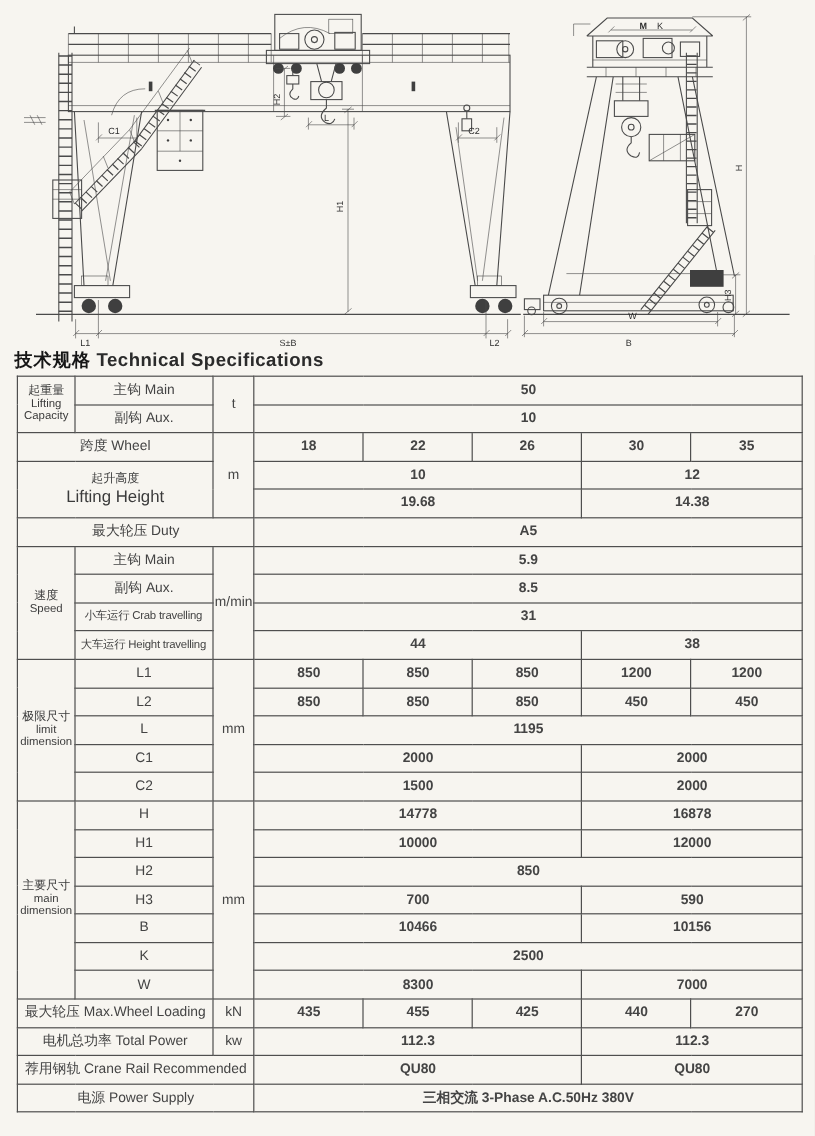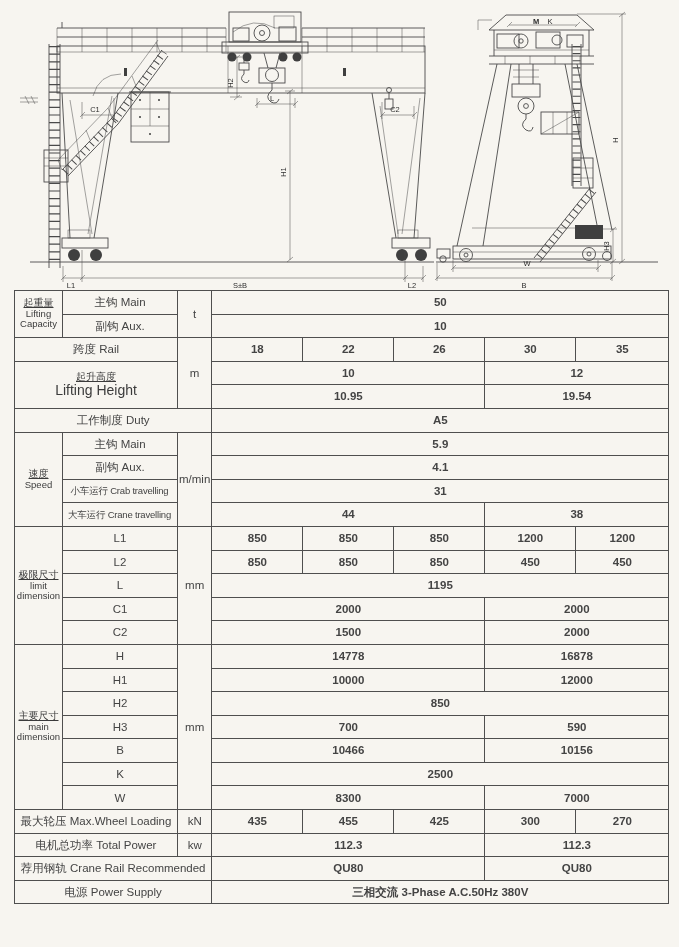--- a/index.html
+++ b/index.html
@@ -22,21 +22,21 @@
   
   .heading{margin:1px 0 3px 12px;white-space:nowrap;}
   .heading .zh{font-size:15px;font-weight:bold;color:#161616;letter-spacing:1px;}
   .heading .en{font-size:15.5px;font-weight:bold;color:#2b2b2b;letter-spacing:.4px;}
   
   table.spec{border-collapse:collapse;table-layout:fixed;margin-left:14px;
     border:1.4px solid #474747;}
   table.spec td{border:1px solid #4f4f4f;height:22.6px;text-align:center;
     font-size:11.5px;color:#444;padding:0 1px;line-height:1.08;overflow:hidden;}
   td.grp div{font-size:9.5px;color:#3b3b3b;}
-  td.grp div:first-child{font-size:10px;text-decoration:underline;}
+  td.grp div:first-child{font-size:10px;}
   td.lifting div:last-child{font-size:14px;}
   td.sub{text-align:left;padding-left:16px;font-size:11px;}
   td.sub.sm{padding-left:0;font-size:9.5px;letter-spacing:-.2px;margin-left:46px;}
   td.unit{font-size:10.5px;padding:0;}
   td.lab{font-size:11px;}
   td.val{color:#4a4a4a;font-weight:bold;}
 </style>
 </head>
 <body>
 
@@ -215,20 +215,24 @@
         <path class="t" d="M600 229H617M613 229V262M610 232l6 -5M610 264l6 -5"></path>
         <text x="609" y="246" transform="rotate(-90 609 246)">H3</text>
         <path class="t" d="M453 260V272M598 260V272M453 268H598M451 270l5 -5M596 270l5 -5"></path>
         <text x="527" y="266">W</text>
         <path class="t" d="M437 263V281M612 262V281M437 278H612M435 280l5 -5M610 280l5 -5"></path>
         <text x="524" y="288">B</text>
       </g>
     </g>
   </svg>
 
+  <div class="heading">
+    <span class="zh">技术规格</span>
+    <span class="en">Technical Specifications</span>
+  </div>
 
   <table class="spec">
     <colgroup>
       <col style="width:48px">
         <col style="width:115px">
         <col style="width:32px">
       <col style="width:91px">
         <col style="width:91px">
         <col style="width:91px">
       <col style="width:91px">
@@ -242,63 +246,63 @@
           </td>
           <td class="sub">主钩   Main</td>
           <td rowspan="2" class="unit">t</td>
           <td colspan="5" class="val">50</td>
         </tr>
         <tr>
           <td class="sub">副钩   Aux.</td>
           <td colspan="5" class="val">10</td>
         </tr>
         <tr>
-          <td colspan="2" class="lab">跨度  Rail</td>
+          <td colspan="2" class="lab">跨度  Wheel</td>
           <td rowspan="3" class="unit">m</td>
           <td class="val">18</td>
           <td class="val">22</td>
           <td class="val">26</td>
           <td class="val">30</td>
           <td class="val">35</td>
         </tr>
         <tr>
           <td colspan="2" rowspan="2" class="grp lifting">
             <div>起升高度</div>
             <div>Lifting Height</div>
           </td>
           <td colspan="3" class="val">10</td>
           <td colspan="2" class="val">12</td>
         </tr>
         <tr>
-          <td colspan="3" class="val">10.95</td>
-          <td colspan="2" class="val">19.54</td>
-        </tr>
-        <tr>
-          <td colspan="3" class="lab">工作制度  Duty</td>
+          <td colspan="3" class="val">19.68</td>
+          <td colspan="2" class="val">14.38</td>
+        </tr>
+        <tr>
+          <td colspan="3" class="lab">最大轮压  Duty</td>
           <td colspan="5" class="val">A5</td>
         </tr>
         <tr>
           <td rowspan="4" class="grp">
             <div>速度</div>
             <div>Speed</div>
           </td>
           <td class="sub">主钩   Main</td>
           <td rowspan="4" class="unit">m/min</td>
           <td colspan="5" class="val">5.9</td>
         </tr>
         <tr>
           <td class="sub">副钩   Aux.</td>
-          <td colspan="5" class="val">4.1</td>
+          <td colspan="5" class="val">8.5</td>
         </tr>
         <tr>
           <td class="sub sm">小车运行 Crab travelling</td>
           <td colspan="5" class="val">31</td>
         </tr>
         <tr>
-          <td class="sub sm">大车运行 Crane travelling</td>
+          <td class="sub sm">大车运行 Height travelling</td>
           <td colspan="3" class="val">44</td>
           <td colspan="2" class="val">38</td>
         </tr>
         <tr>
           <td rowspan="5" class="grp">
             <div>极限尺寸</div>
             <div>limit</div>
             <div>dimension</div>
           </td>
           <td class="sub">L1</td>
@@ -369,21 +373,21 @@
           <td class="sub">W</td>
           <td colspan="3" class="val">8300</td>
           <td colspan="2" class="val">7000</td>
         </tr>
         <tr>
           <td colspan="2" class="lab">最大轮压  Max.Wheel  Loading</td>
           <td class="unit">kN</td>
           <td class="val">435</td>
           <td class="val">455</td>
           <td class="val">425</td>
-          <td class="val">300</td>
+          <td class="val">440</td>
           <td class="val">270</td>
         </tr>
         <tr>
           <td colspan="2" class="lab">电机总功率  Total  Power</td>
           <td class="unit">kw</td>
           <td colspan="3" class="val">112.3</td>
           <td colspan="2" class="val">112.3</td>
         </tr>
         <tr>
           <td colspan="3" class="lab">荐用钢轨  Crane  Rail  Recommended</td>

